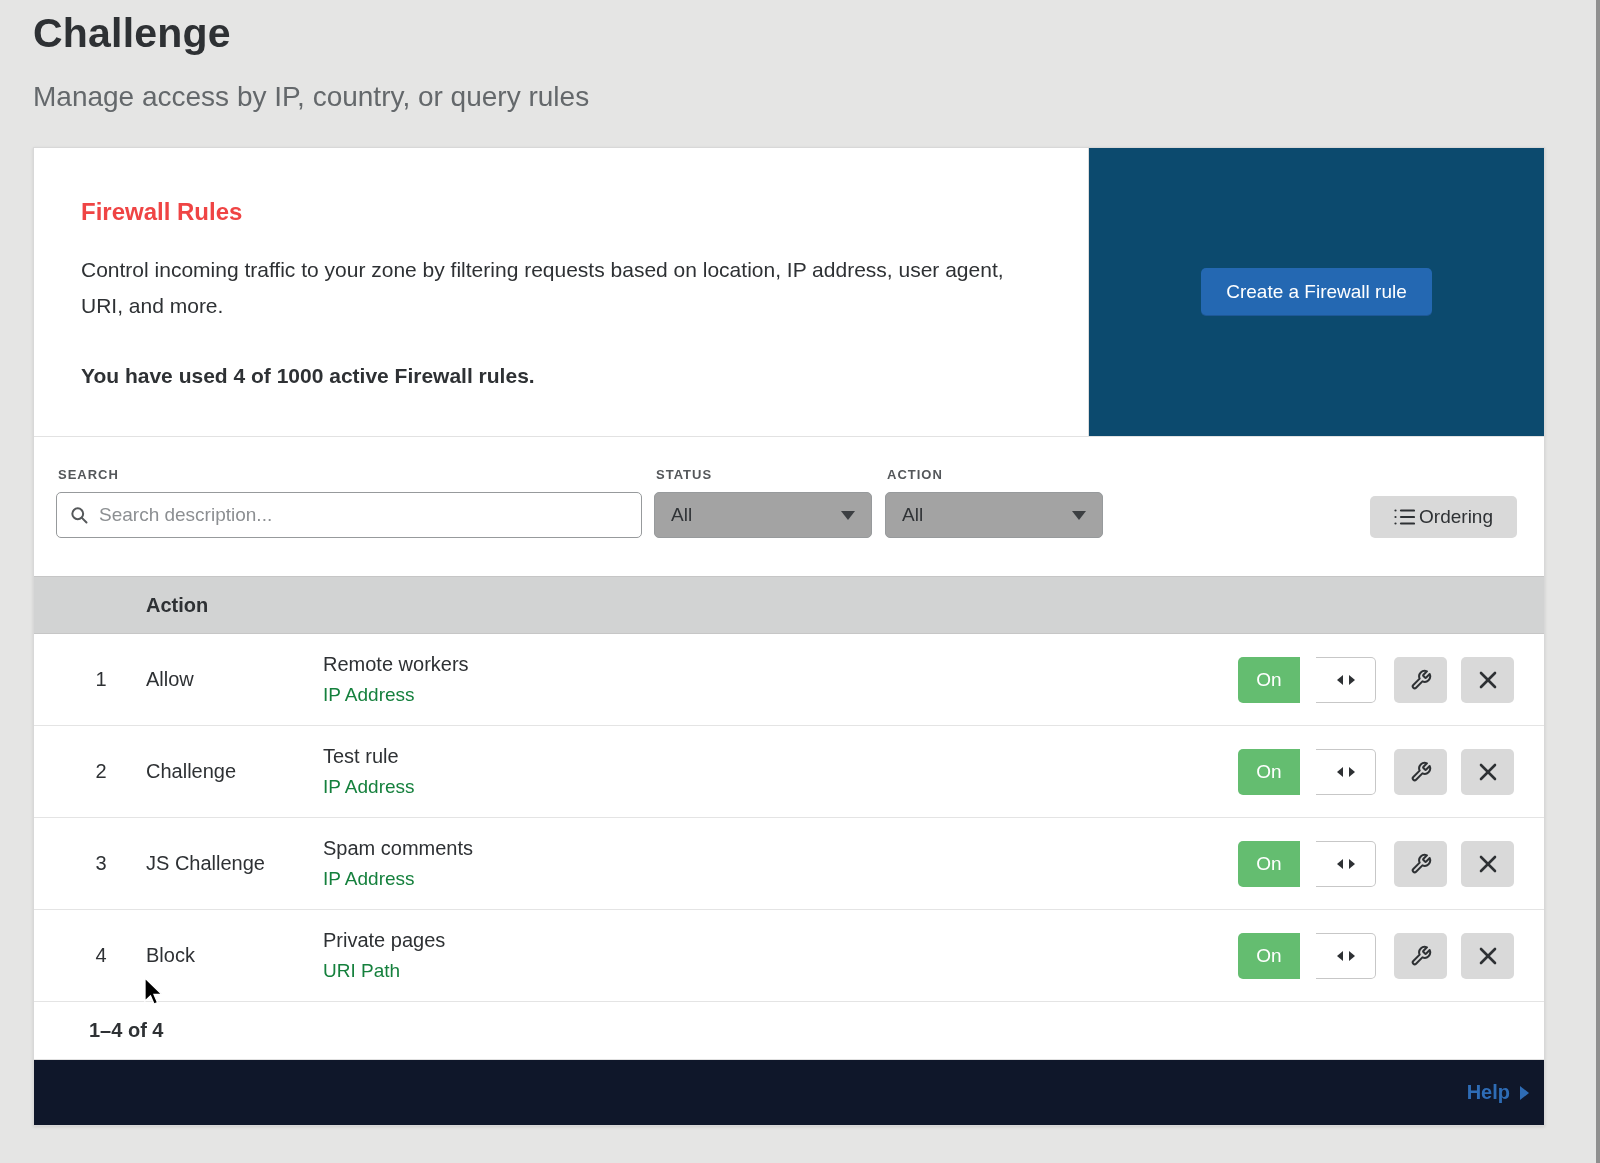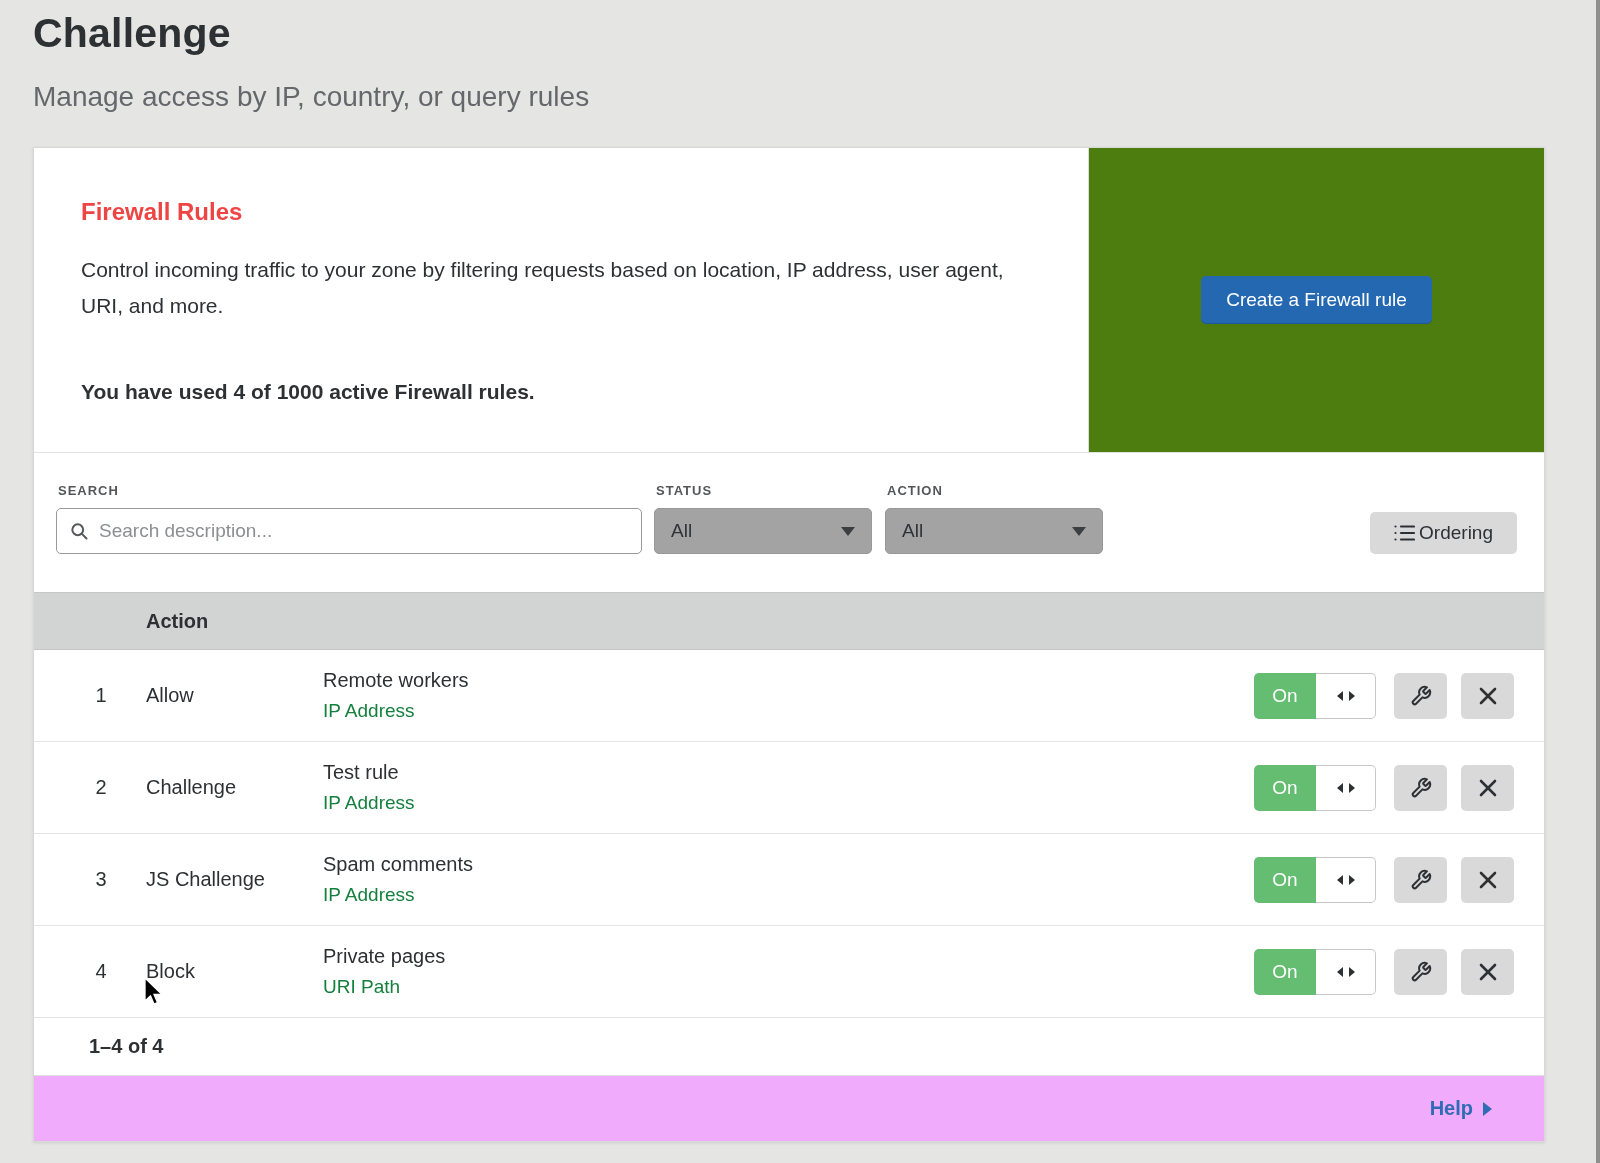--- a/index.html
+++ b/index.html
@@ -21,26 +21,26 @@
   .card {
     margin:34px 55px 0 33px;
     background:#ffffff;
     border:1px solid #d8d8d8;
     box-shadow:0 1px 3px rgba(0,0,0,.10);
   }
 
   .card-top { display:flex; border-bottom:1px solid #e2e2e2; }
   .card-top-left { flex:1; padding:50px 60px 48px 47px; background:#ffffff; }
   .card-top-right {
-    width:456px; background:#4d7c0f; border-left:1px solid #dcdcdc;
+    width:456px; background:#0c4a6e; border-left:1px solid #dcdcdc;
     display:flex; align-items:center; justify-content:center;
   }
   .card-title { font-size:24px; font-weight:700; color:#ef4444; margin-bottom:26px; }
   .card-desc { font-size:21px; line-height:1.72; color:#2e3134; max-width:950px; }
-  .card-usage { margin-top:56px; font-size:21px; font-weight:700; color:#2e3134; }
+  .card-usage { margin-top:40px; font-size:21px; font-weight:700; color:#2e3134; }
 
   .create-btn {
     background:var(--accent-blue,#2468b2); color:#ffffff; border:none;
     font-family:inherit; font-size:19px; font-weight:500;
     padding:13px 25px; border-radius:5px; cursor:pointer;
     box-shadow:inset 0 -1px 0 rgba(0,0,0,.15);
   }
 
   
   .filters { display:flex; align-items:flex-end; padding:30px 27px 38px 22px; background:#fff; }
@@ -82,21 +82,21 @@
     font-size:20px; font-weight:700; color:#2e3134;
   }
   .row { display:flex; align-items:center; height:92px; border-bottom:1px solid #e4e4e4; background:#fff; }
   .col-num { width:112px; padding-left:22px; text-align:center; font-size:20px; color:#2e3134; }
   .col-action { width:177px; font-size:20px; color:#2e3134; }
   .col-desc { flex:1; }
   .desc-main { font-size:20px; color:#2e3134; }
   .desc-sub { margin-top:8px; font-size:19px; color:#15803d; }
   .col-controls { display:flex; align-items:center; padding-right:30px; }
 
-  .toggle { display:flex; height:46px; }
+  .toggle { display:flex; height:46px;gap:16px; }
   .toggle-on {
     width:62px; background:var(--toggle-green,#64bd70); color:#fff;
     display:flex; align-items:center; justify-content:center;
     font-size:19px; border-radius:5px 0 0 5px; cursor:pointer;
   }
   .toggle-arrows {
     width:60px; background:#fff; border:1px solid #c7c7c7; border-left:none;
     display:flex; align-items:center; justify-content:center;
     border-radius:0 5px 5px 0; cursor:pointer;
   }
@@ -106,21 +106,21 @@
   }
   .ml18 { margin-left:18px; } .ml14 { margin-left:14px; }
 
   .pagination-row {
     height:58px; display:flex; align-items:center; padding-left:55px;
     border-bottom:1px solid #e0e0e0; background:#fff;
     font-size:20px; font-weight:700; color:#2e3134;
   }
   .help-row {
     height:65px; display:flex; align-items:center; justify-content:flex-end;
-    padding-right:52px; background:#f0abfc;
+    padding-right:15px; background:#0f172a;
   }
   .help-link {
     font-size:20px; font-weight:600; color:var(--help-blue,#2e6cb5);
     display:flex; align-items:center; gap:10px; text-decoration:none; cursor:pointer;
   }
   .caret-right {
     width:0; height:0; border-top:7px solid transparent; border-bottom:7px solid transparent;
     border-left:9px solid var(--help-blue,#2e6cb5);
   }
 

